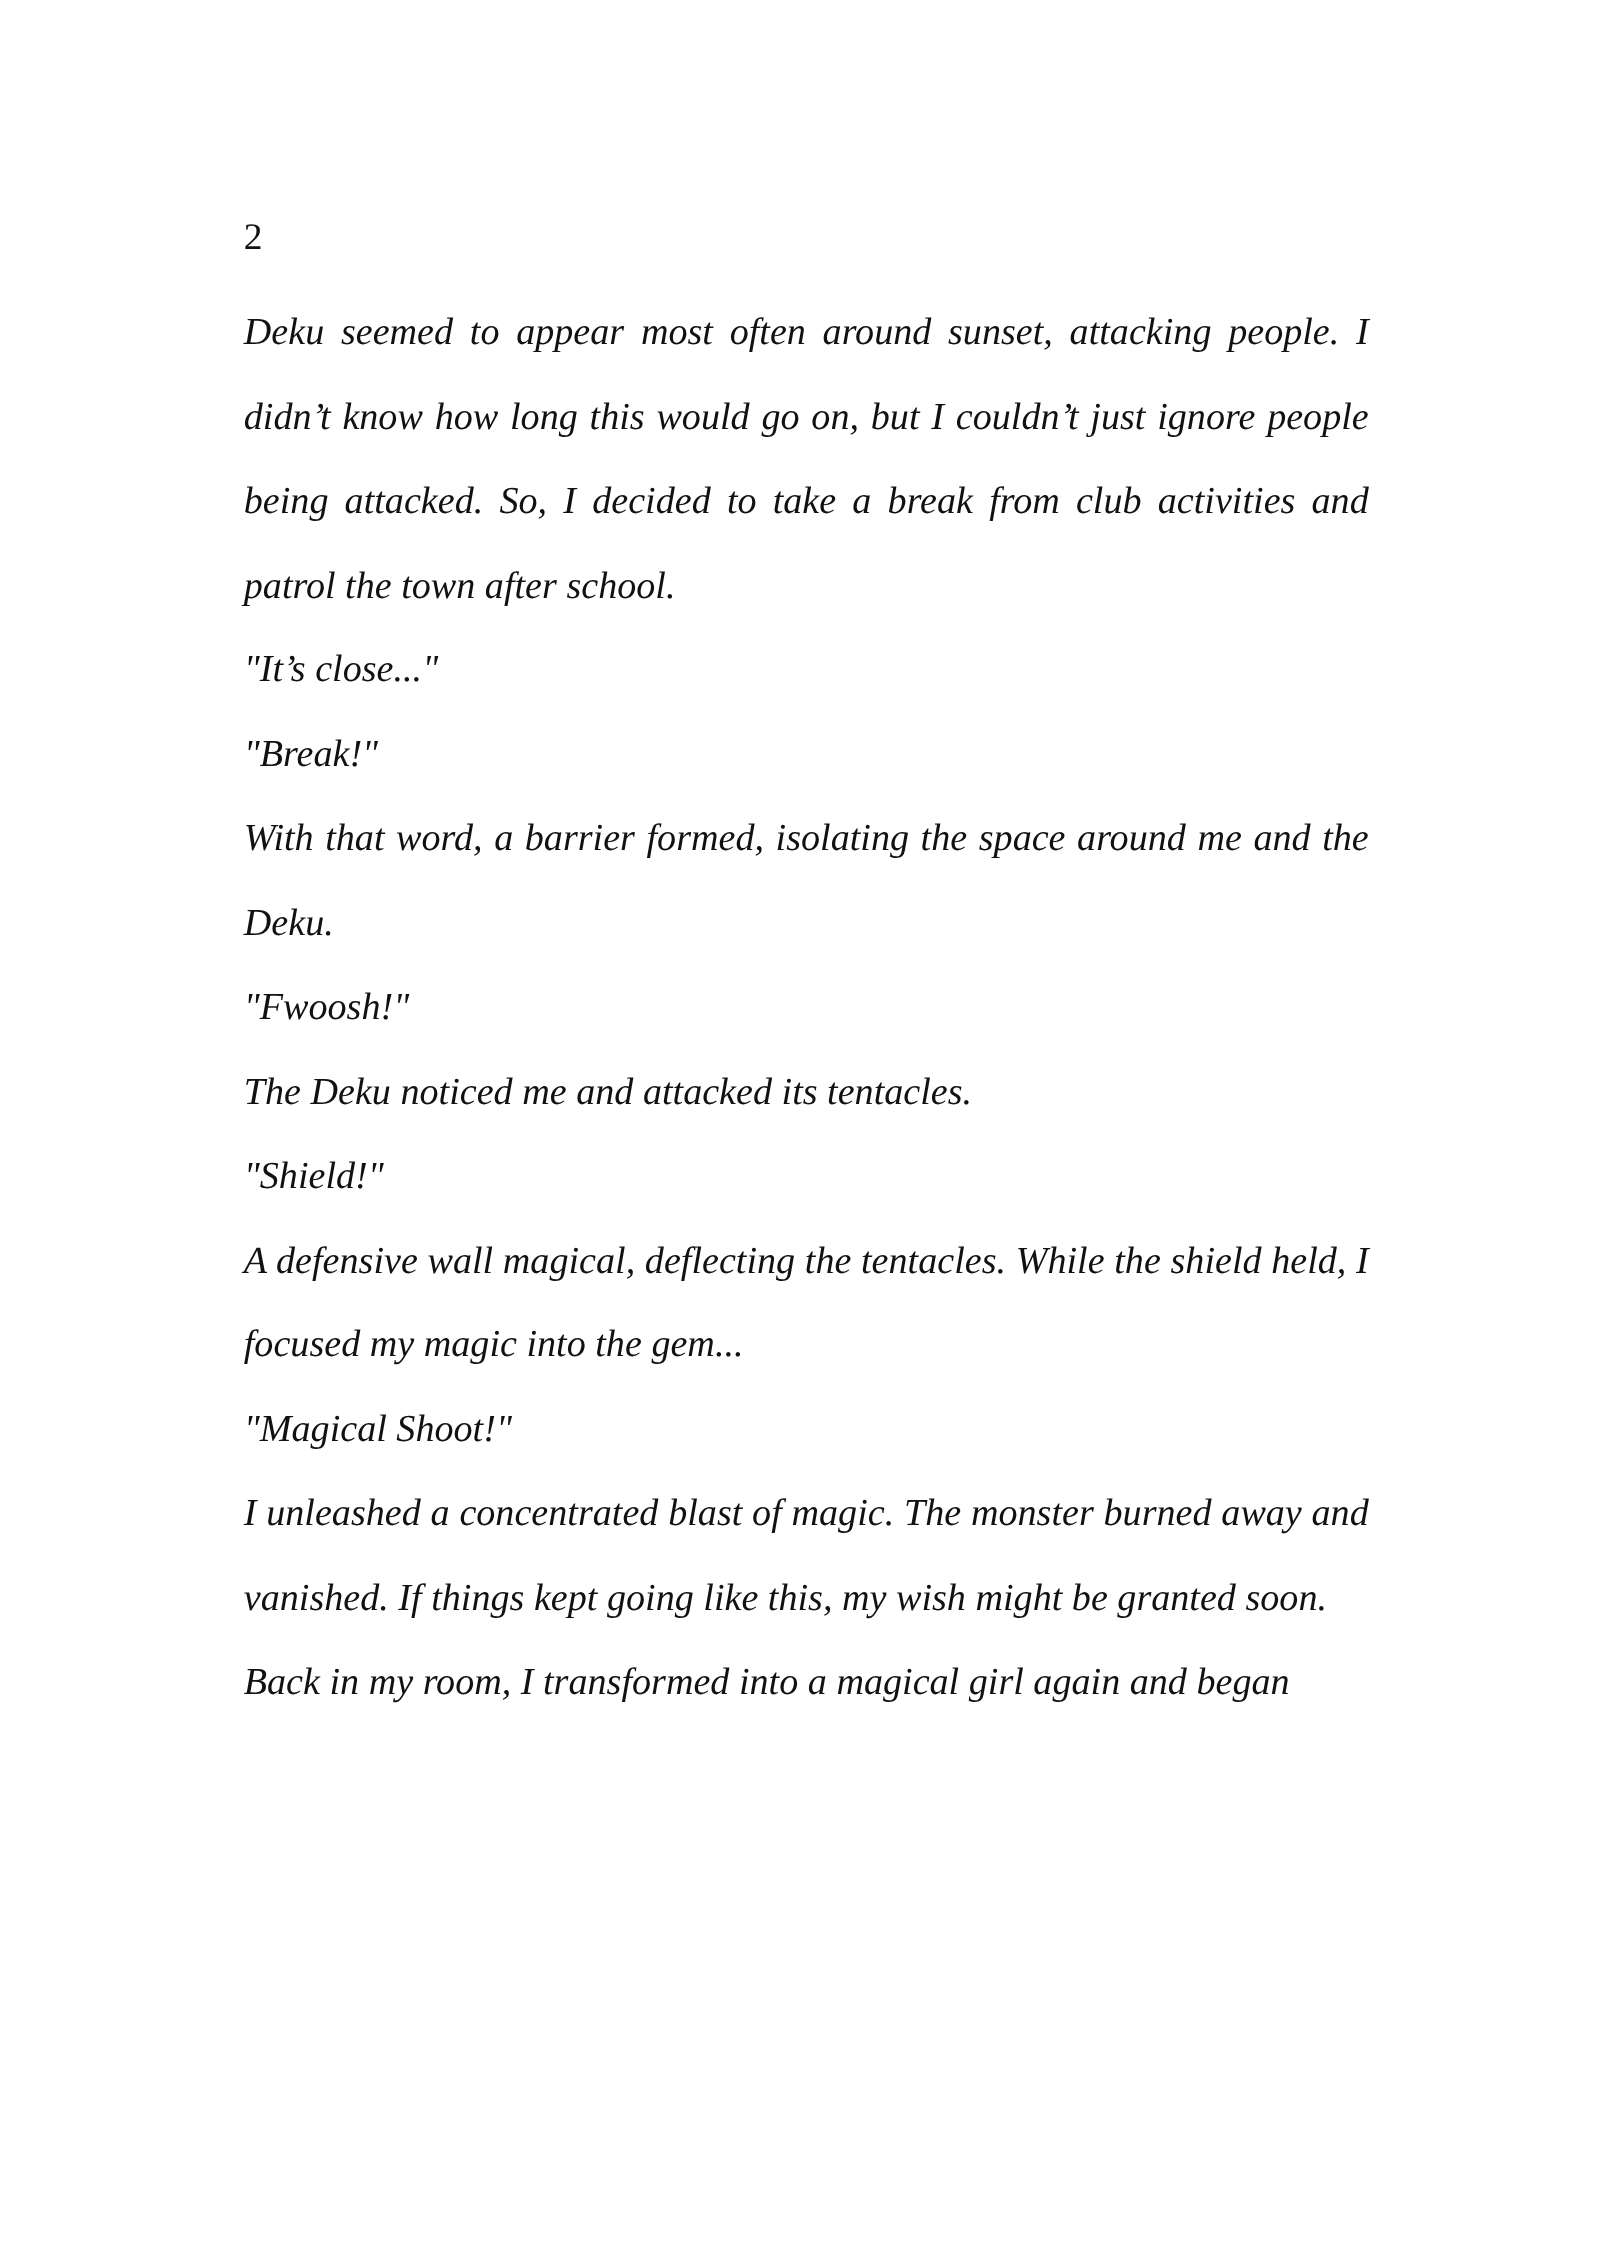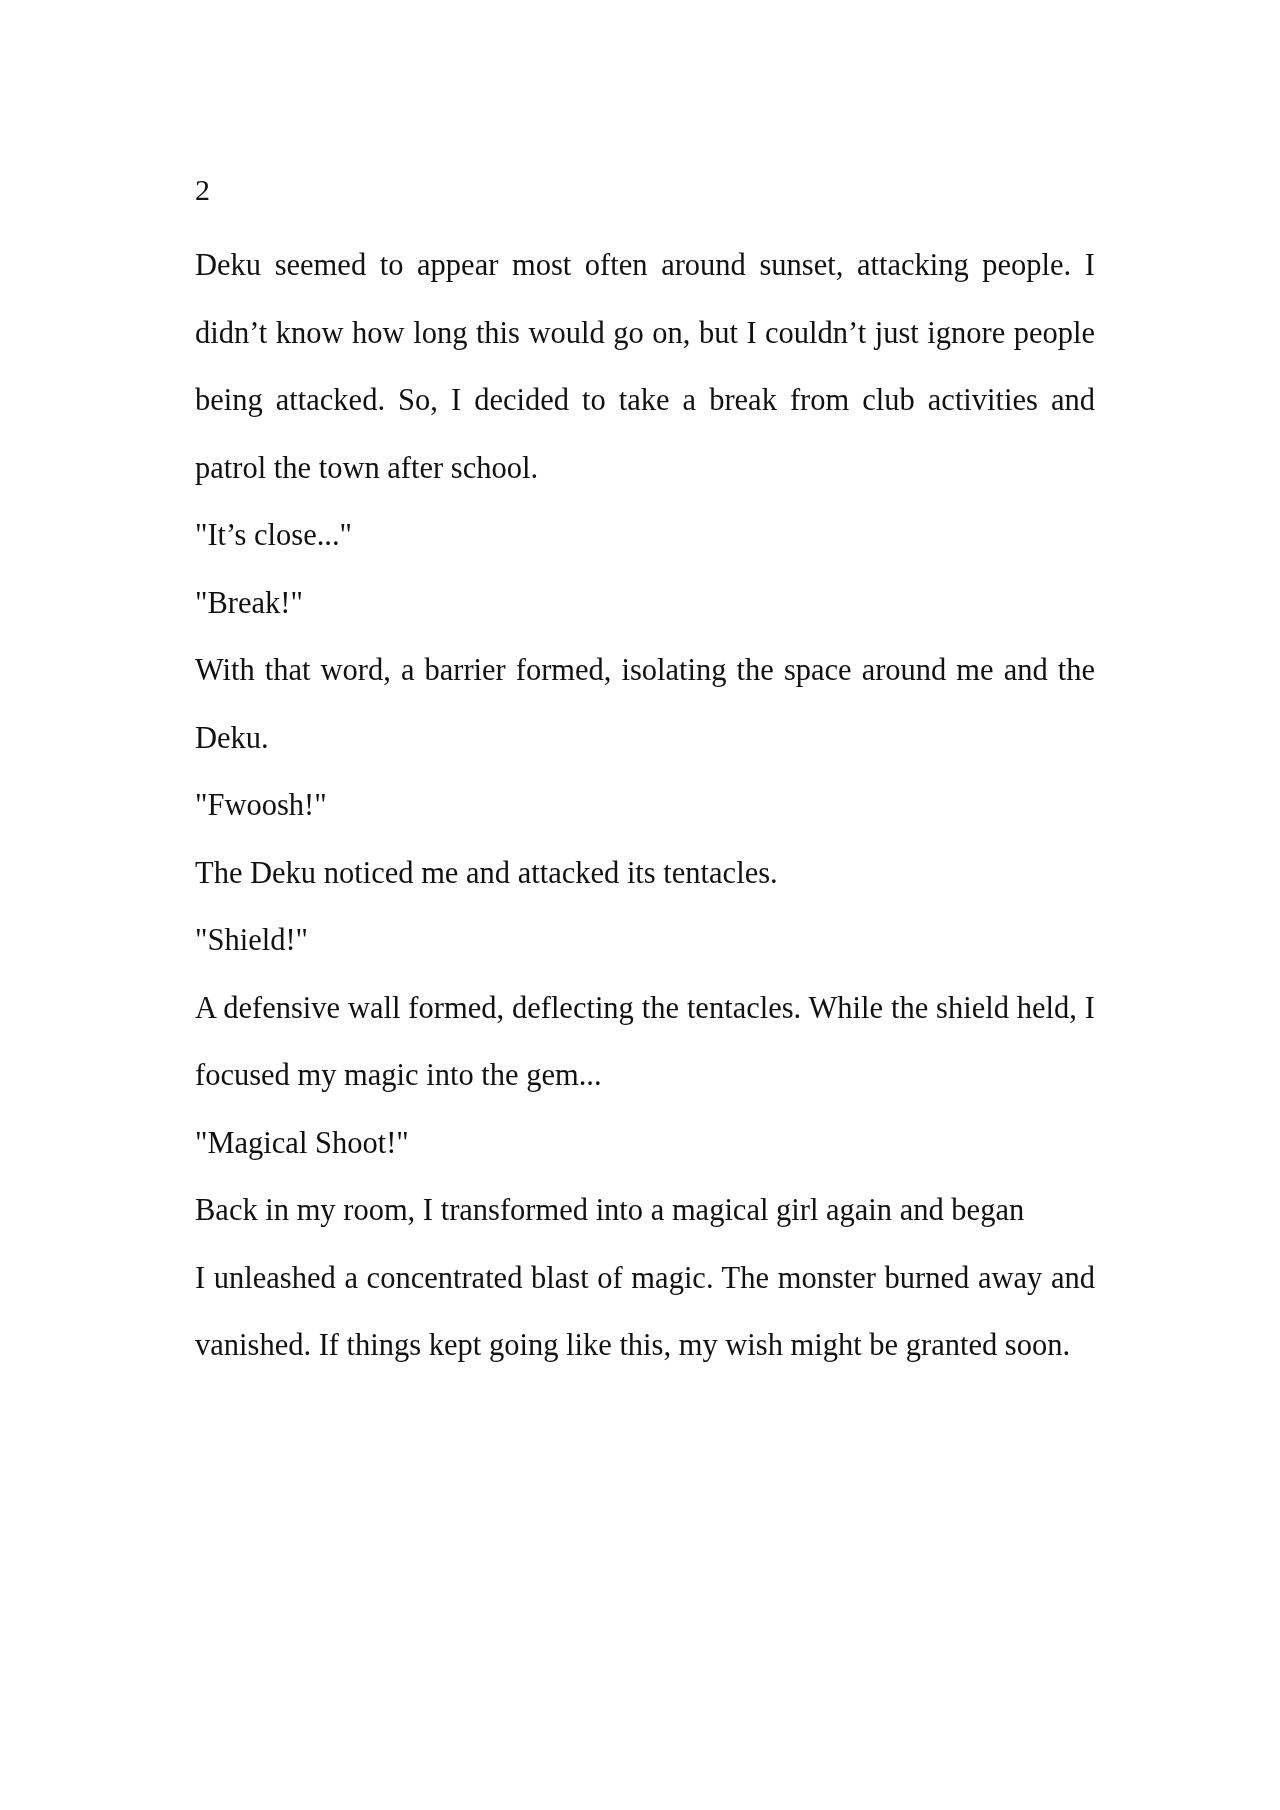--- a/index.html
+++ b/index.html
@@ -10,33 +10,33 @@
     font-family: "Liberation Serif", "DejaVu Serif", serif;
   }
   .page-number {
     position: absolute; left: 195px; top: 172px;
     font-size: 30px; line-height: 36px;
   }
   .body-text {
     position: absolute; left: 195px; top: 232px; width: 900px;
     font-size: 30.5px; line-height: 67.5px;
   }
-  .para { margin: 0; text-align: justify; text-align-last: left; }
+  .para { margin: 0; text-align: justify; text-align-last: left; font-style: italic; }
 </style>
 </head>
 <body>
 
 <div class="page">
   <div class="page-number">2</div>
   <div class="body-text">
     <p class="para">Deku seemed to appear most often around sunset, attacking people. I didn’t know how long this would go on, but I couldn’t just ignore people being attacked. So, I decided to take a break from club activities and patrol the town after school.</p>
     <p class="para">"It’s close..."</p>
     <p class="para">"Break!"</p>
     <p class="para">With that word, a barrier formed, isolating the space around me and the Deku.</p>
     <p class="para">"Fwoosh!"</p>
     <p class="para">The Deku noticed me and attacked its tentacles.</p>
     <p class="para">"Shield!"</p>
-    <p class="para">A defensive wall formed, deflecting the tentacles. While the shield held, I focused my magic into the gem...</p>
+    <p class="para">A defensive wall magical, deflecting the tentacles. While the shield held, I focused my magic into the gem...</p>
     <p class="para">"Magical Shoot!"</p>
+    <p class="para">I unleashed a concentrated blast of magic. The monster burned away and vanished. If things kept going like this, my wish might be granted soon.</p>
     <p class="para">Back in my room, I transformed into a magical girl again and began</p>
-    <p class="para">I unleashed a concentrated blast of magic. The monster burned away and vanished. If things kept going like this, my wish might be granted soon.</p>
   </div>
 </div>
 
 </body></html>

